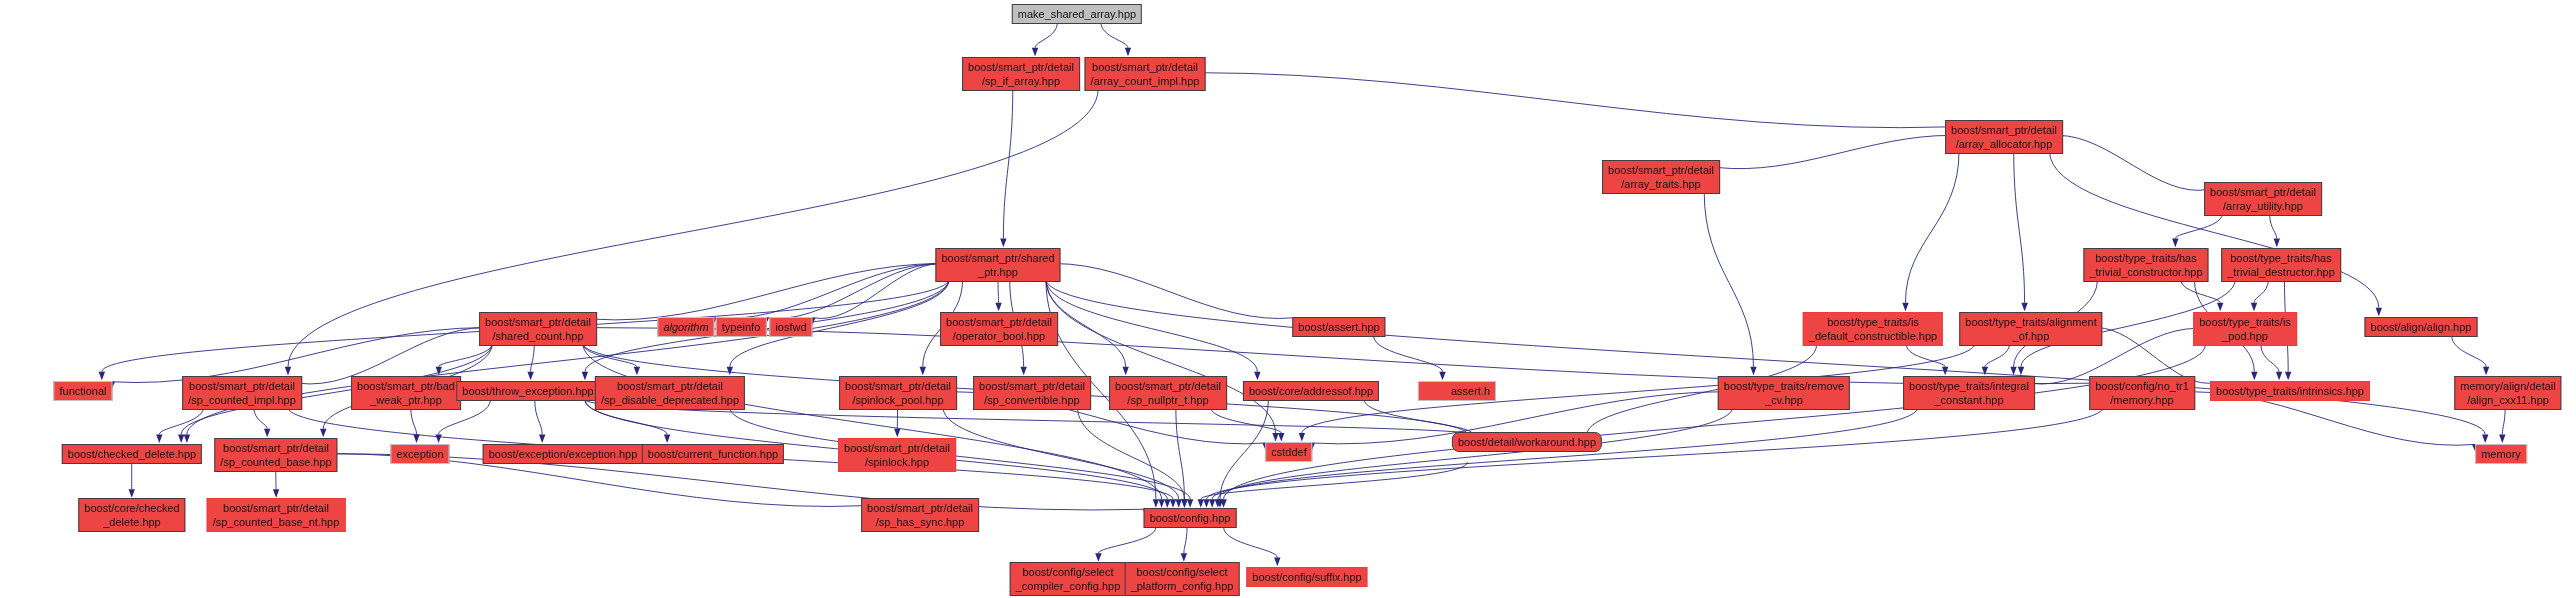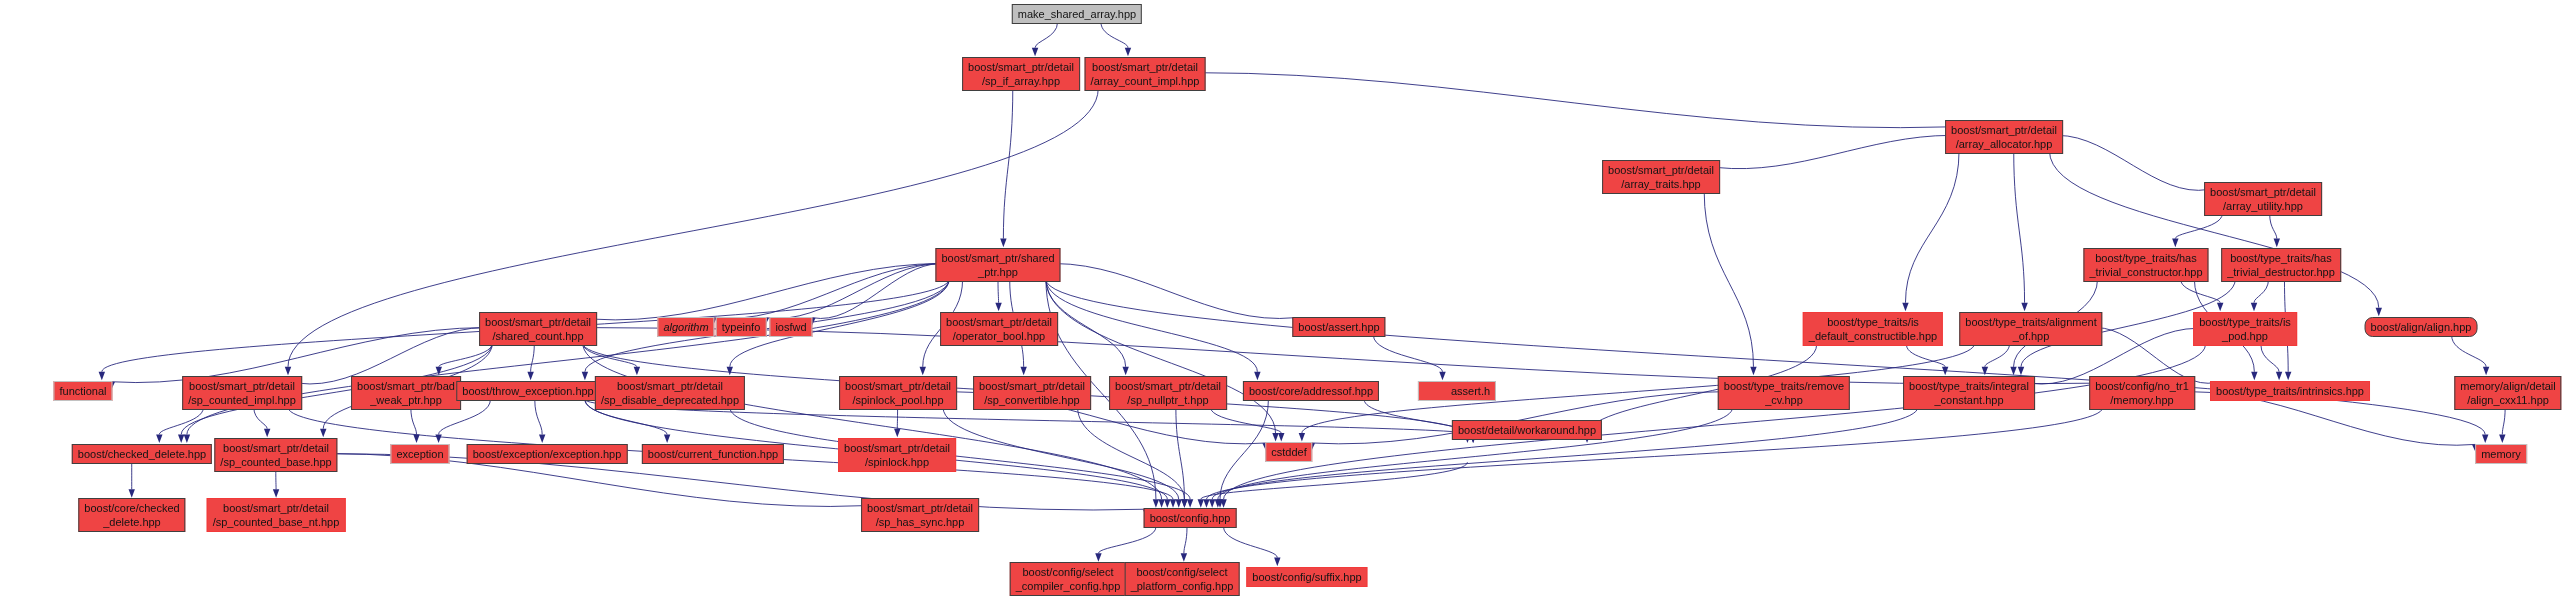--- a/index.html
+++ b/index.html
@@ -226,21 +226,21 @@
     <div class="node std" style="left: 791px; top: 317px; color: rgb(20, 20, 20); border-color: rgb(194, 194, 194);">iosfwd</div>
     <div class="node " style="left: 999px; top: 312px; color: rgb(20, 20, 20); border-color: rgb(63, 63, 63);">boost/smart_ptr/detail
 /operator_bool.hpp</div>
     <div class="node " style="left: 1339px; top: 317px; color: rgb(20, 20, 20); border-color: rgb(63, 63, 63); text-align: center;">boost/assert.hpp</div>
     <div class="node red" style="left: 1873px; top: 312px; color: rgb(20, 20, 20); border-color: rgb(242, 58, 58);">boost/type_traits/is
 _default_constructible.hpp</div>
     <div class="node " style="left: 2031px; top: 312px; color: rgb(20, 20, 20); border-color: rgb(63, 63, 63);">boost/type_traits/alignment
 _of.hpp</div>
     <div class="node red" style="left: 2245px; top: 312px; color: rgb(20, 20, 20); border-color: rgb(242, 58, 58);">boost/type_traits/is
 _pod.hpp</div>
-    <div class="node " style="left: 2421px; top: 317px; color: rgb(20, 20, 20); border-color: rgb(63, 63, 63); border-radius: 8px;">boost/align/align.hpp</div>
+    <div class="node " style="left: 2421px; top: 317px; color: rgb(20, 20, 20); border-color: rgb(63, 63, 63);">boost/align/align.hpp</div>
     <div class="node std" style="left: 83px; top: 381px; color: rgb(20, 20, 20); border-color: rgb(194, 194, 194);">functional</div>
     <div class="node " style="left: 242px; top: 376px; color: rgb(20, 20, 20); border-color: rgb(63, 63, 63);">boost/smart_ptr/detail
 /sp_counted_impl.hpp</div>
     <div class="node " style="left: 406px; top: 376px; color: rgb(20, 20, 20); border-color: rgb(63, 63, 63);">boost/smart_ptr/bad
 _weak_ptr.hpp</div>
     <div class="node " style="left: 528px; top: 381px; color: rgb(20, 20, 20); border-color: rgb(63, 63, 63);">boost/throw_exception.hpp</div>
     <div class="node " style="left: 670px; top: 376px; color: rgb(20, 20, 20); border-color: rgb(63, 63, 63);">boost/smart_ptr/detail
 /sp_disable_deprecated.hpp</div>
     <div class="node " style="left: 898px; top: 376px; color: rgb(20, 20, 20); border-color: rgb(63, 63, 63);">boost/smart_ptr/detail
 /spinlock_pool.hpp</div>
@@ -252,30 +252,30 @@
     <div class="node std" style="left: 1457px; top: 381px; color: rgb(20, 20, 20); border-color: rgb(194, 194, 194); padding-left: 32px;">assert.h</div>
     <div class="node " style="left: 1784px; top: 376px; color: rgb(20, 20, 20); border-color: rgb(63, 63, 63);">boost/type_traits/remove
 _cv.hpp</div>
     <div class="node " style="left: 1969px; top: 376px; color: rgb(20, 20, 20); border-color: rgb(63, 63, 63);">boost/type_traits/integral
 _constant.hpp</div>
     <div class="node " style="left: 2142px; top: 376px; color: rgb(20, 20, 20); border-color: rgb(63, 63, 63);">boost/config/no_tr1
 /memory.hpp</div>
     <div class="node red" style="left: 2290px; top: 381px; color: rgb(20, 20, 20); border-color: rgb(242, 58, 58);">boost/type_traits/intrinsics.hpp</div>
     <div class="node " style="left: 2508px; top: 376px; color: rgb(20, 20, 20); border-color: rgb(63, 63, 63);">memory/align/detail
 /align_cxx11.hpp</div>
-    <div class="node " style="left: 132px; top: 444px; color: rgb(20, 20, 20); border-color: rgb(63, 63, 63); margin-left: 10px;">boost/checked_delete.hpp</div>
+    <div class="node " style="left: 132px; top: 444px; color: rgb(20, 20, 20); border-color: rgb(63, 63, 63);">boost/checked_delete.hpp</div>
     <div class="node " style="left: 276px; top: 438px; color: rgb(20, 20, 20); border-color: rgb(63, 63, 63);">boost/smart_ptr/detail
 /sp_counted_base.hpp</div>
     <div class="node std" style="left: 420px; top: 444px; color: rgb(20, 20, 20); border-color: rgb(194, 194, 194);">exception</div>
-    <div class="node " style="left: 547px; top: 444px; color: rgb(20, 20, 20); border-color: rgb(63, 63, 63);">boost/exception/exception.hpp</div>
+    <div class="node " style="left: 563px; top: 444px; color: rgb(20, 20, 20); border-color: rgb(63, 63, 63);">boost/exception/exception.hpp</div>
     <div class="node " style="left: 713px; top: 444px; color: rgb(20, 20, 20); border-color: rgb(63, 63, 63);">boost/current_function.hpp</div>
     <div class="node red" style="left: 897px; top: 438px; color: rgb(20, 20, 20); border-color: rgb(242, 58, 58);">boost/smart_ptr/detail
 /spinlock.hpp</div>
     <div class="node std" style="left: 1289px; top: 442px; color: rgb(20, 20, 20); border-color: rgb(194, 194, 194);">cstddef</div>
-    <div class="node " style="left: 1527px; top: 420px; color: rgb(20, 20, 20); border-color: rgb(63, 63, 63);">boost/detail/workaround.hpp</div>
+    <div class="node " style="left: 1527px; top: 432px; color: rgb(20, 20, 20); border-color: rgb(63, 63, 63); border-radius: 7px;">boost/detail/workaround.hpp</div>
     <div class="node std" style="left: 2501px; top: 444px; color: rgb(20, 20, 20); border-color: rgb(194, 194, 194);">memory</div>
     <div class="node " style="left: 132px; top: 498px; color: rgb(20, 20, 20); border-color: rgb(63, 63, 63);">boost/core/checked
 _delete.hpp</div>
     <div class="node red" style="left: 276px; top: 498px; color: rgb(20, 20, 20); border-color: rgb(242, 58, 58);">boost/smart_ptr/detail
 /sp_counted_base_nt.hpp</div>
     <div class="node " style="left: 920px; top: 498px; color: rgb(20, 20, 20); border-color: rgb(63, 63, 63);">boost/smart_ptr/detail
 /sp_has_sync.hpp</div>
     <div class="node " style="left: 1190px; top: 508px; color: rgb(20, 20, 20); border-color: rgb(63, 63, 63);">boost/config.hpp</div>
     <div class="node " style="left: 1068px; top: 562px; color: rgb(20, 20, 20); border-color: rgb(63, 63, 63);">boost/config/select
 _compiler_config.hpp</div>

